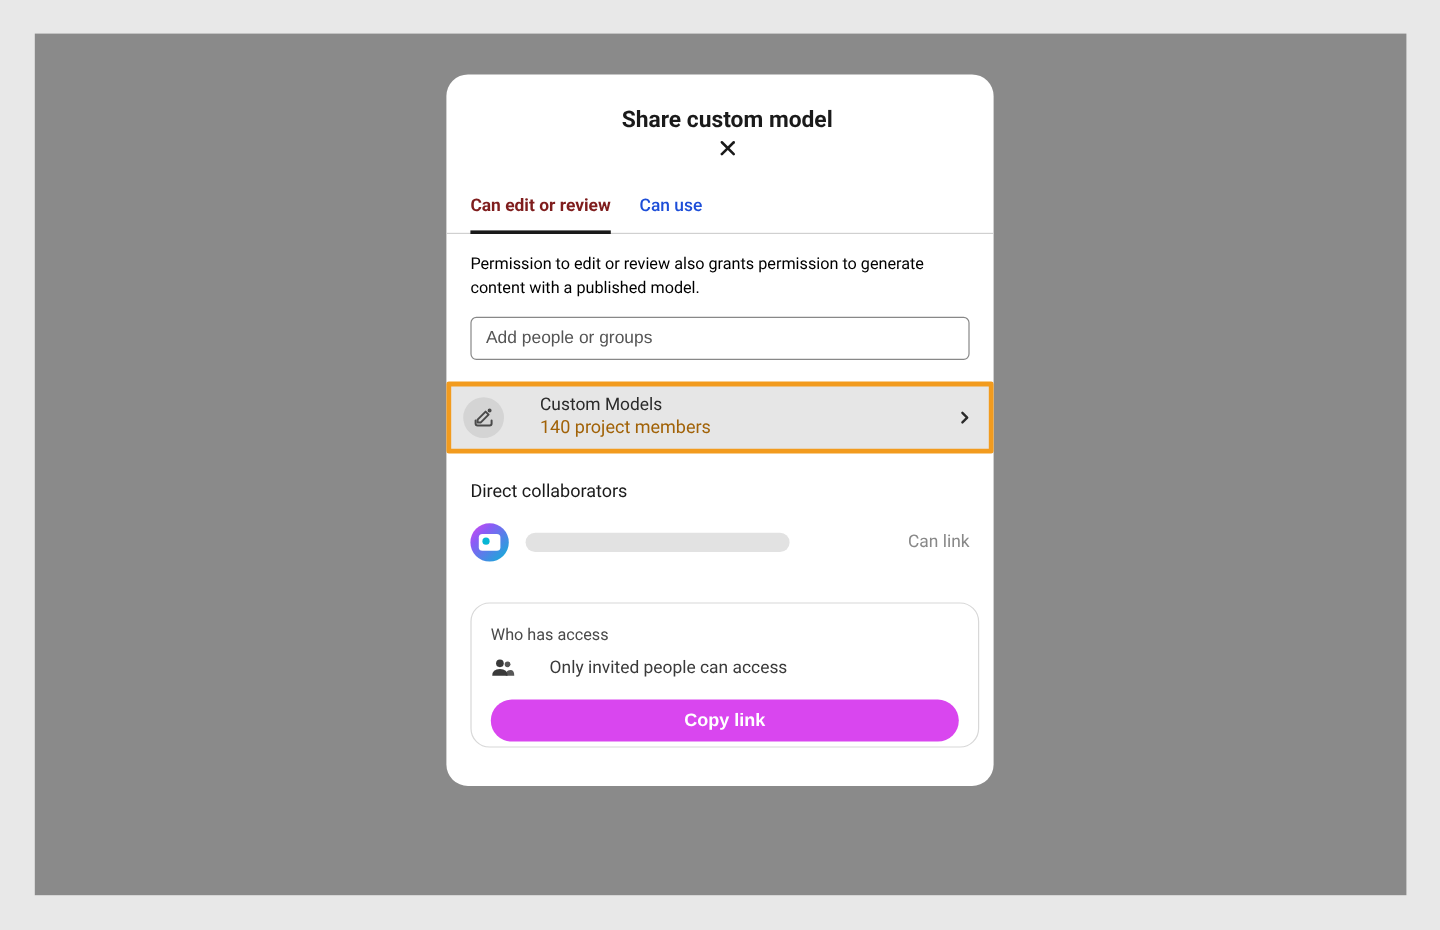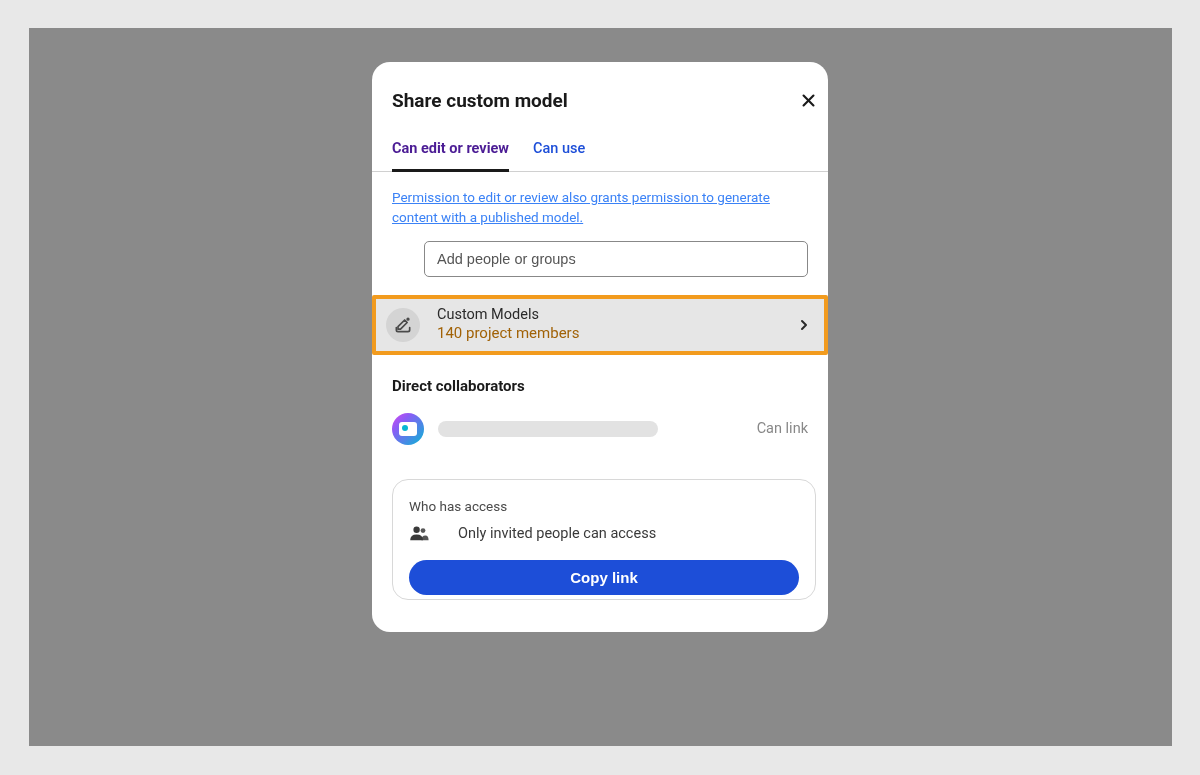--- a/index.html
+++ b/index.html
@@ -31,20 +31,21 @@
       background: #ffffff;
       border-radius: 18px;
       padding: 26px 0 32px 0;
     }
     .modal-header {
       display: flex;
       justify-content: space-between;
       align-items: center;
       padding: 0 8px 0 20px;
       margin-bottom: 28px;
+      flex-direction: column;
     }
     .modal-title {
       font-size: 19px;
       font-weight: 700;
       color: #1a1a1a;
     }
     .close-btn {
       width: 24px;
       height: 24px;
       cursor: pointer;
@@ -60,35 +61,33 @@
       border-bottom: 1px solid #d0d0d0;
     }
     .tab {
       padding-bottom: 12px;
       font-size: 14.5px;
       cursor: pointer;
       color: #1d4ed8;
       font-weight: 500;
     }
     .tab.active {
-      color: #4c1d95;
+      color: #7f1d1d;
       font-weight: 700;
       border-bottom: 3px solid #1a1a1a;
       margin-bottom: -1px;
     }
     .tab-desc {
       padding: 16px 32px 14px 20px;
       font-size: 13.5px;
-      color: #3b82f6;
+      color: #000000;
       line-height: 1.45;
-      text-decoration: underline;
     }
     .input-wrap {
       padding: 0 20px;
-      margin-left: 32px;
     }
     .people-input {
       width: 100%;
       padding: 9px 12px;
       border: 1px solid #888;
       border-radius: 5px;
       font-size: 14.5px;
       color: #555;
       outline: none;
     }
@@ -102,21 +101,21 @@
       border-radius: 2px;
       padding: 7px 12px 7px 10px;
       display: flex;
       align-items: center;
       justify-content: space-between;
       cursor: pointer;
     }
     .hi-left {
       display: flex;
       align-items: center;
-      gap: 17px;
+      gap: 30px;
     }
     .icon-circle {
       width: 34px;
       height: 34px;
       border-radius: 50%;
       background: #d4d4d4;
       display: flex;
       align-items: center;
       justify-content: center;
       color: #4a4a4a;
@@ -127,21 +126,21 @@
       line-height: 1.25;
     }
     .hi-text-sub {
       font-size: 15px;
       color: #a16207;
       line-height: 1.3;
     }
     .section-title {
       padding: 22px 20px 8px 20px;
       font-size: 15px;
-      font-weight: 700;
+      font-weight: 400;
       color: #1a1a1a;
     }
     .collab-row {
       padding: 10px 20px;
       display: flex;
       align-items: center;
       justify-content: space-between;
     }
     .collab-left {
       display: flex;
@@ -208,21 +207,21 @@
     .access-row {
       display: flex;
       align-items: center;
       gap: 29px;
       margin-bottom: 18px;
       color: #3a3a3a;
       font-size: 14.5px;
     }
     .copy-btn {
       width: 100%;
-      background: #1d4ed8;
+      background: #d946ef;
       color: #fff;
       border: none;
       border-radius: 18px;
       padding: 9px 0;
       font-size: 15px;
       font-weight: 700;
       cursor: pointer;
     }
   </style>
 </head>

